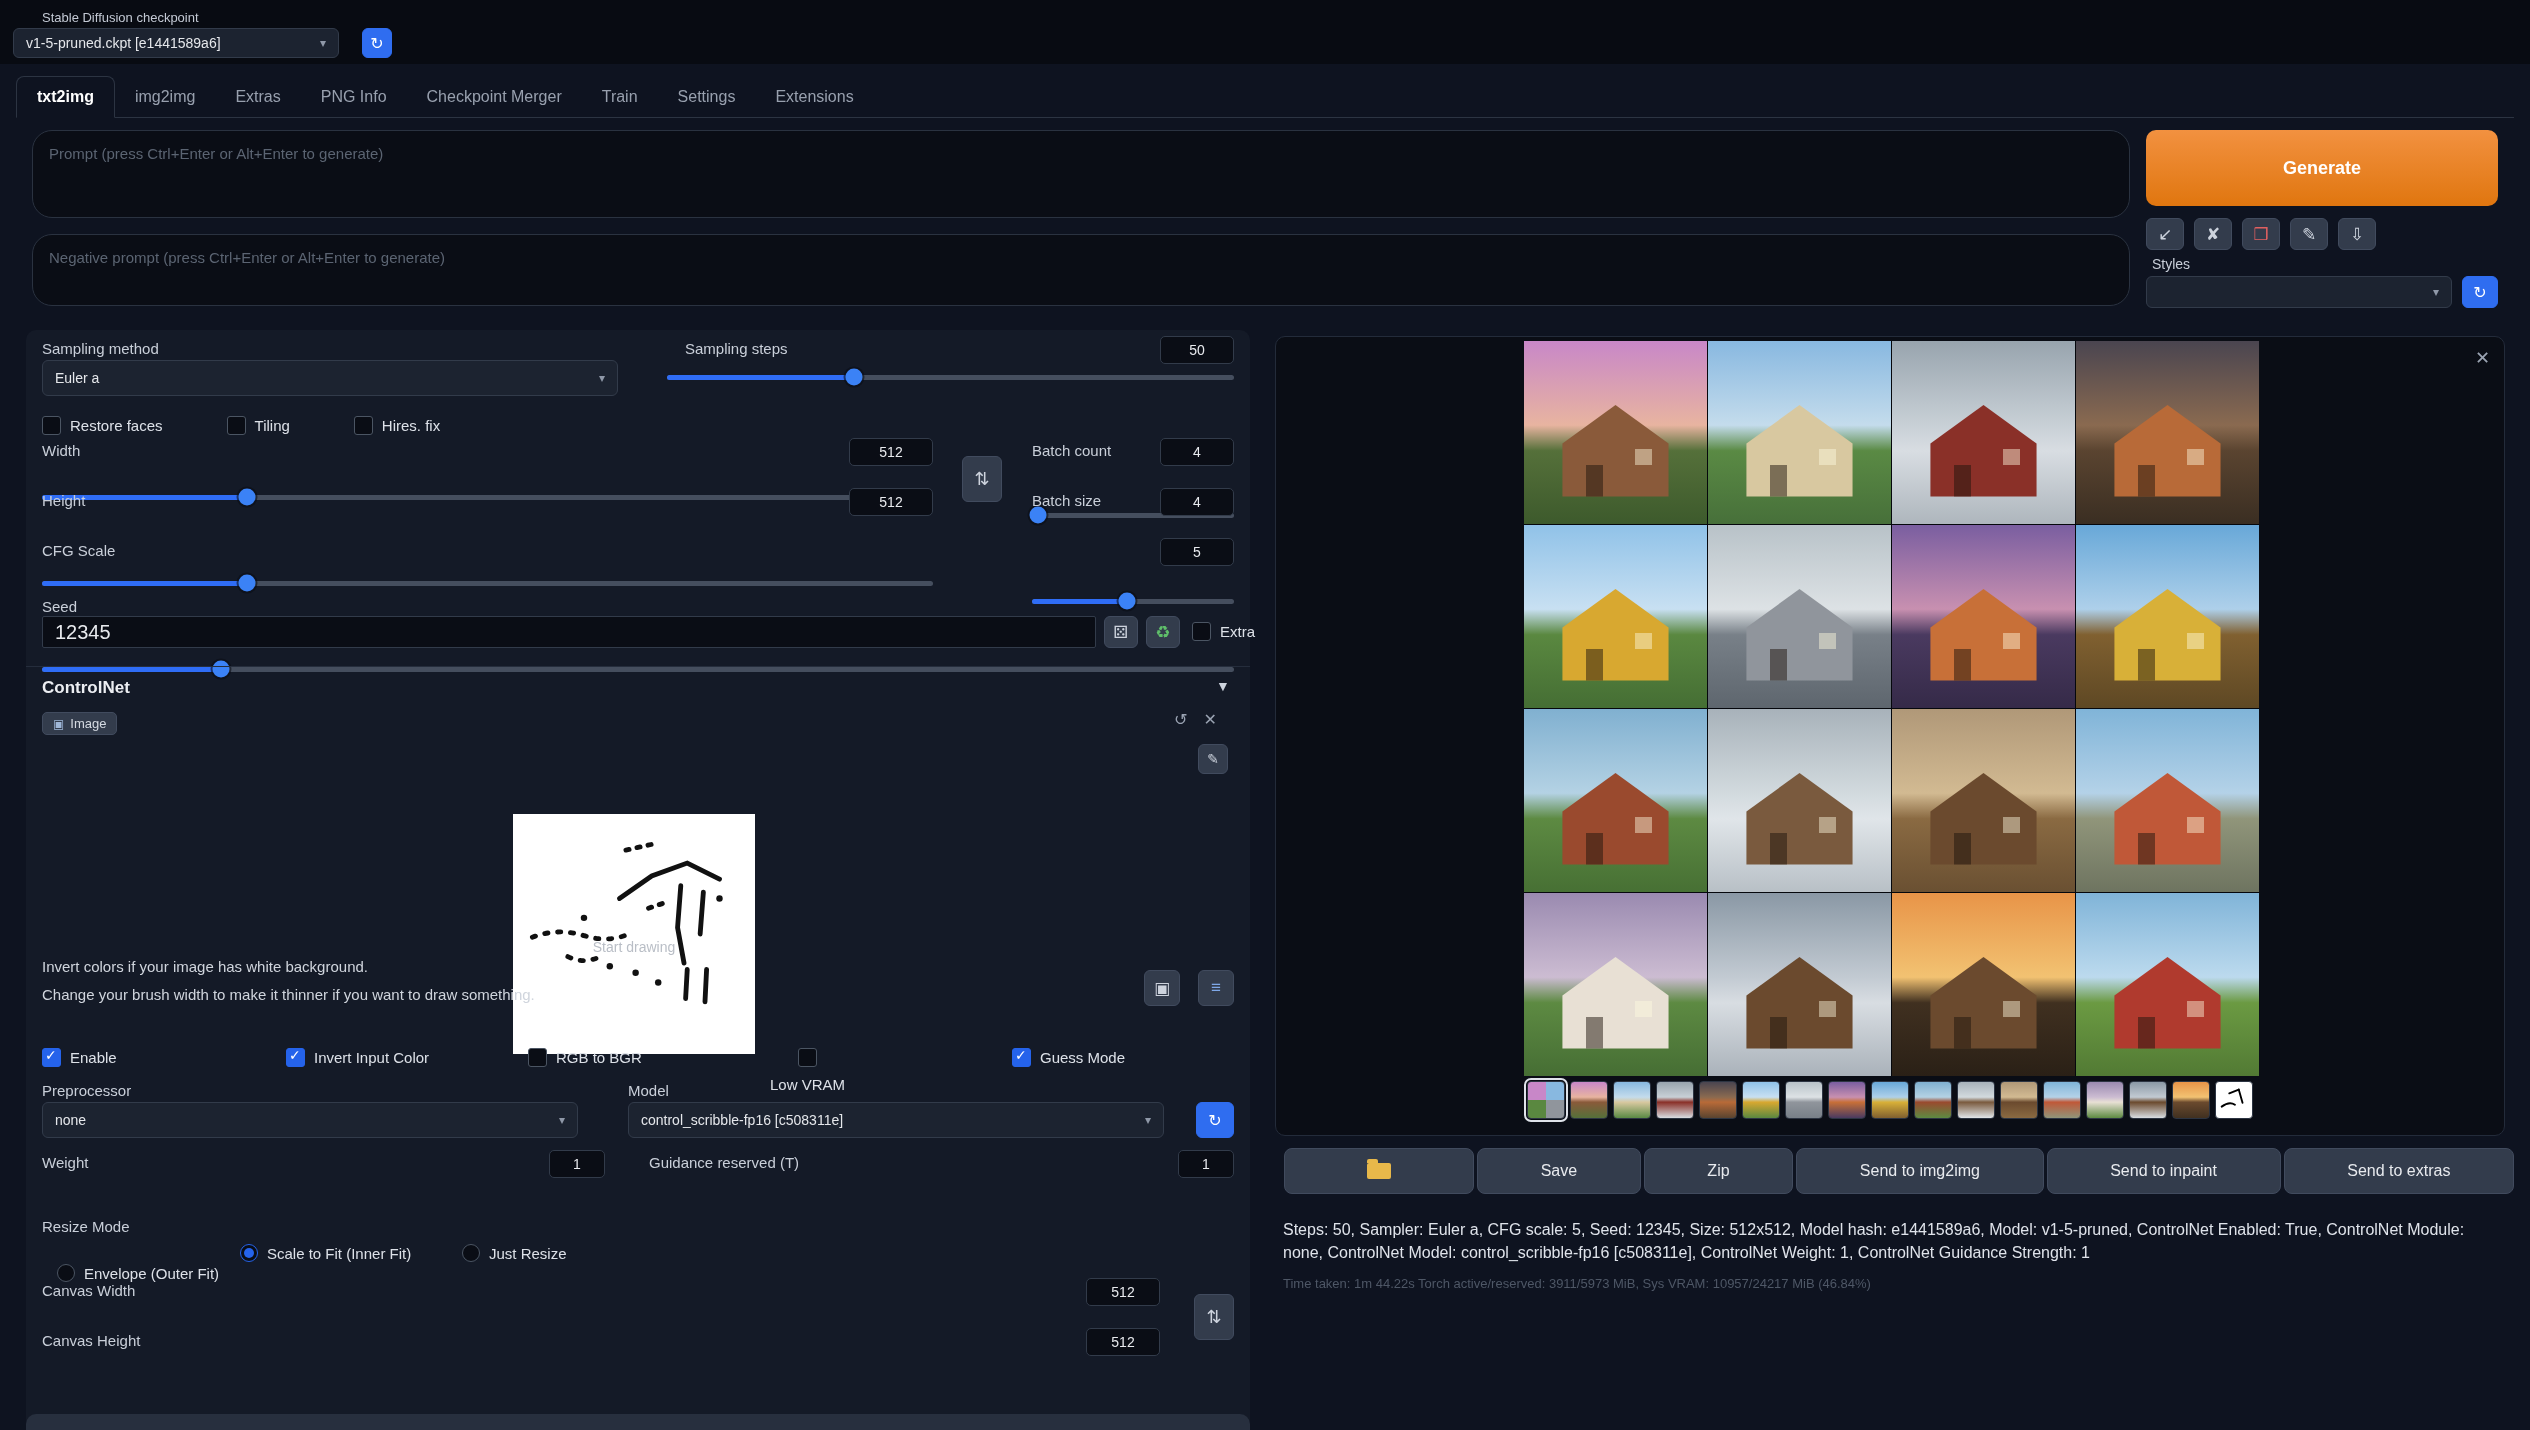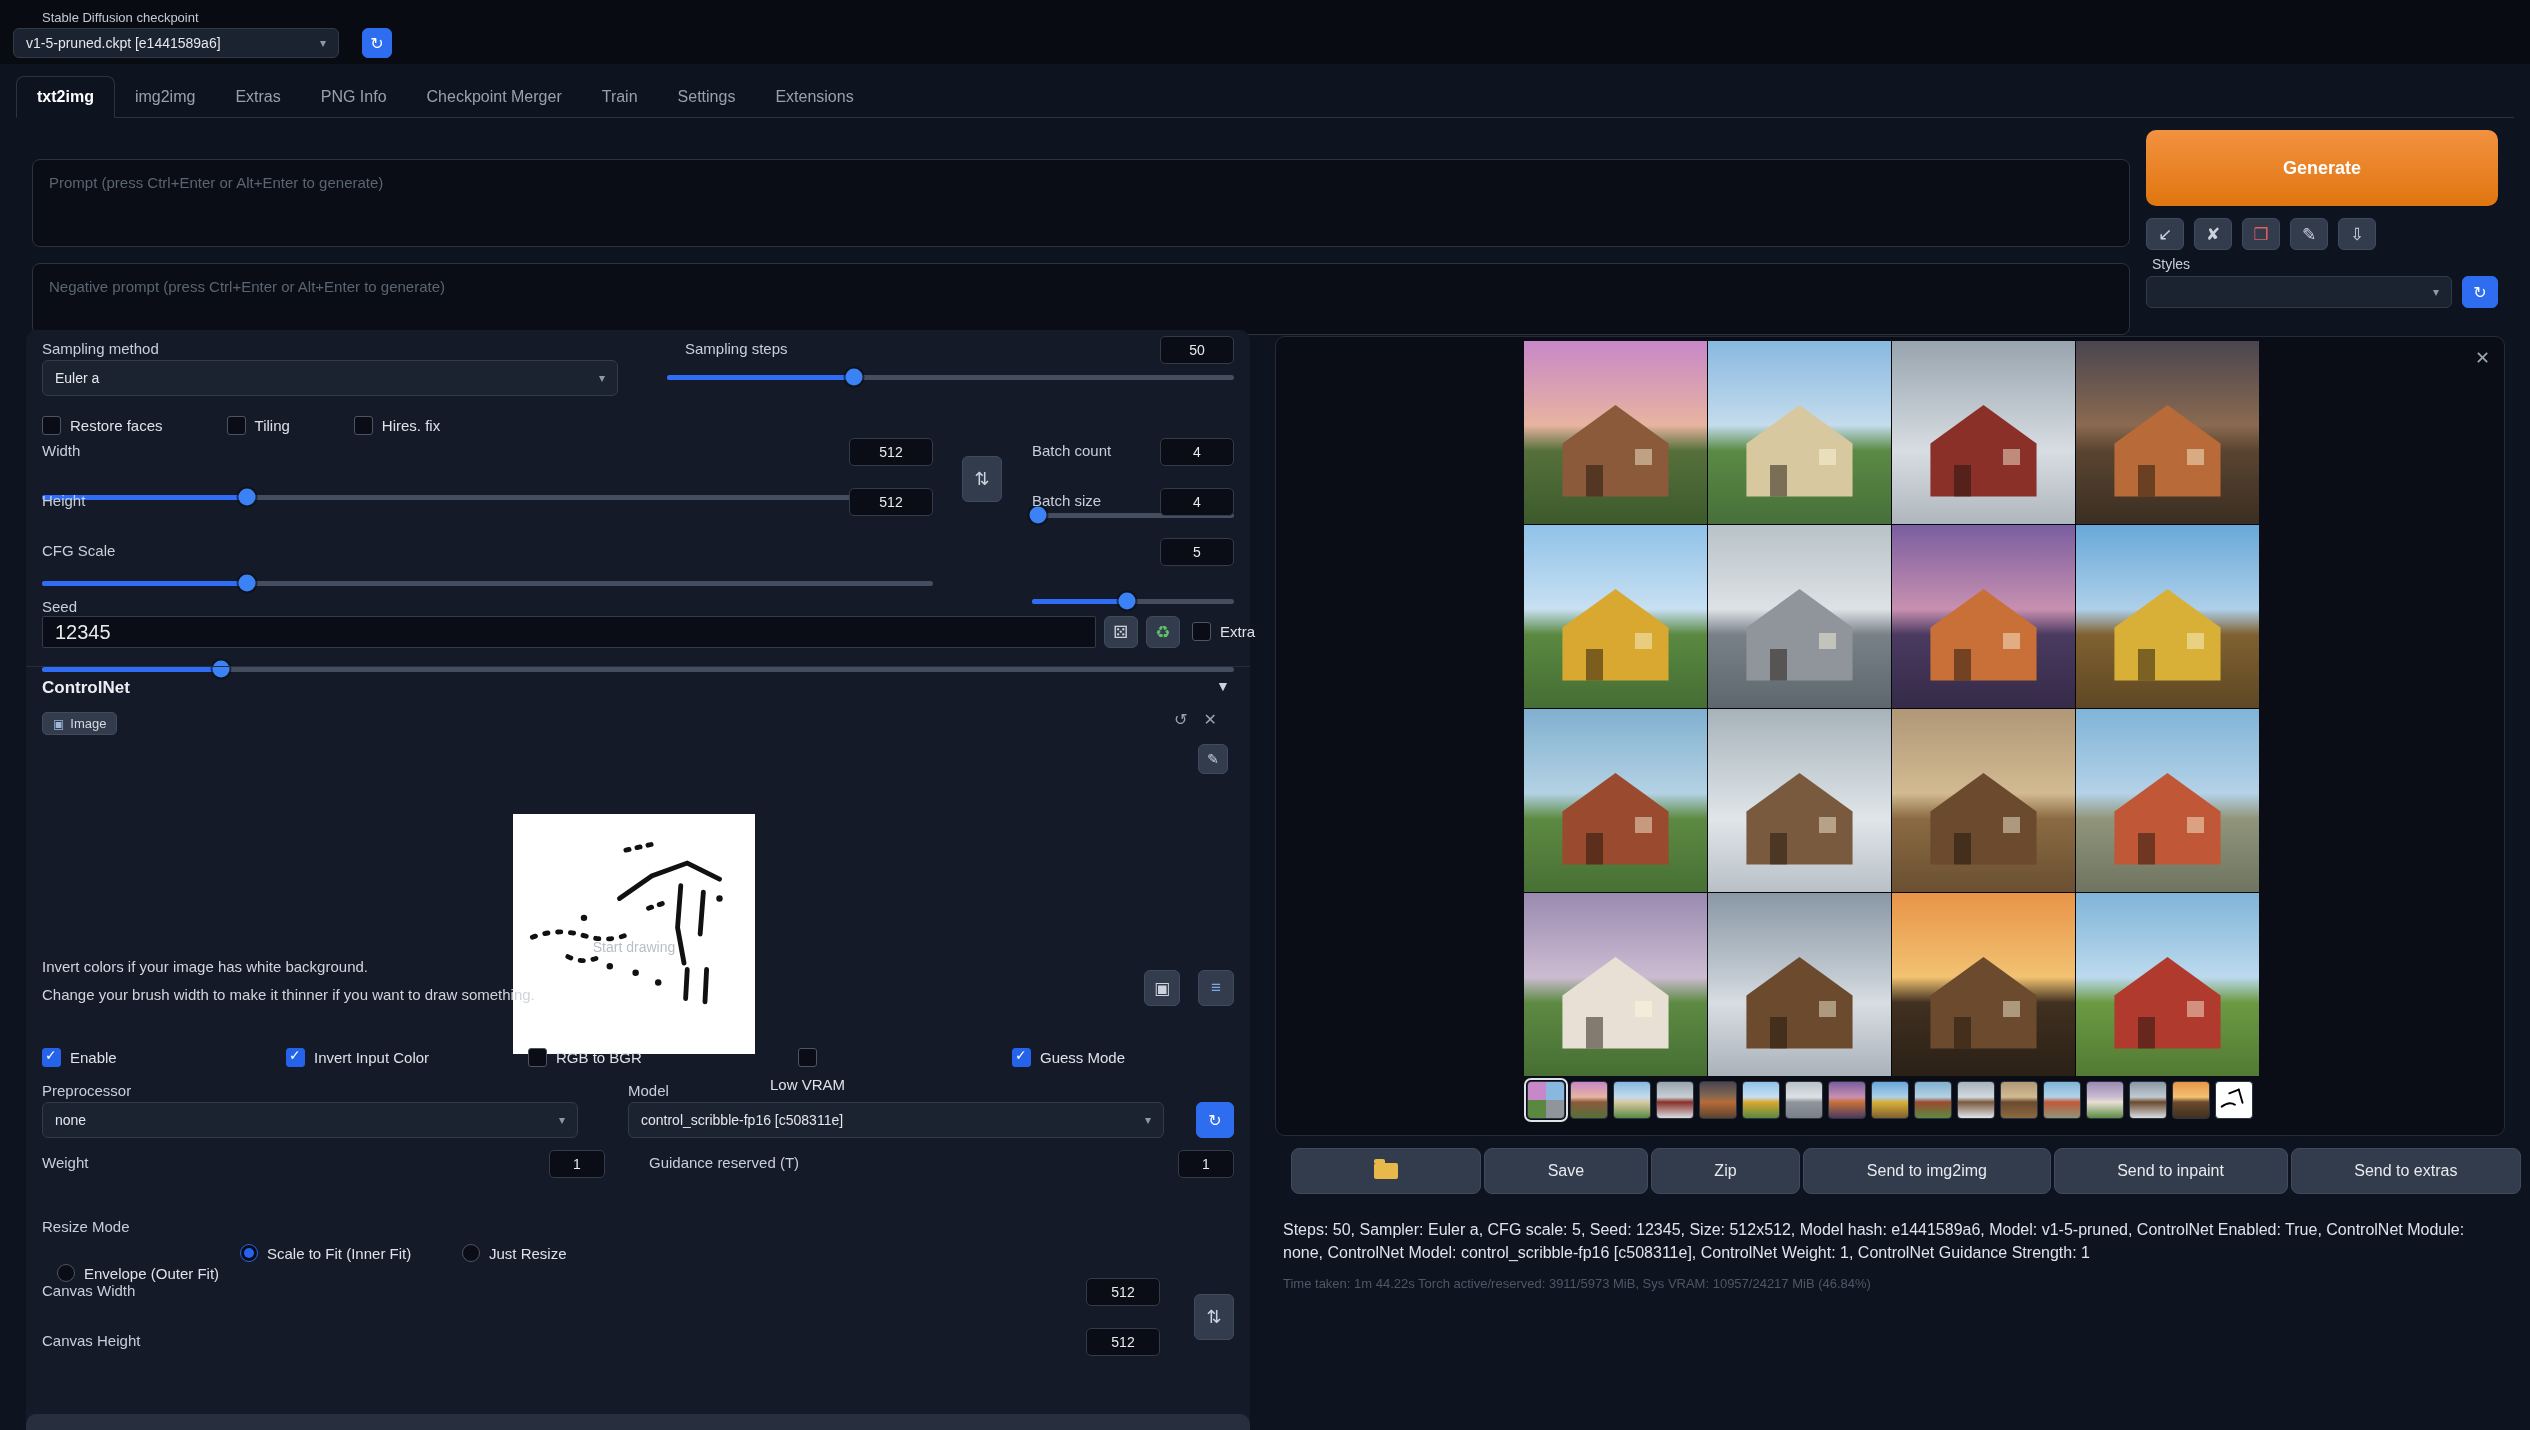--- a/index.html
+++ b/index.html
@@ -9,21 +9,21 @@
   .hdrstrip{left:0;top:0;width:2530px;height:64px;background:#080b12;}
   .ckpt-label{font-size:13px;color:#c3c9d4;}
   .dropdown{display:flex;align-items:center;justify-content:space-between;background:#1c2330;border:1px solid #323b4a;border-radius:6px;padding:0 12px;font-size:14px;color:#e5e7eb;cursor:pointer;box-sizing:border-box;}
   .caret{color:#8f98a8;font-size:12px;margin-left:10px;}
   .btn-blue{background:#2f6df0;color:#fff;border:1px solid #2f6df0;border-radius:6px;display:flex;align-items:center;justify-content:center;cursor:pointer;box-sizing:border-box;}
   
   .tabsrow{left:16px;top:76px;width:2498px;display:flex;align-items:flex-end;border-bottom:1px solid #2c3442;}
   .tab{padding:11px 20px;font-size:16px;color:#98a0ae;cursor:pointer;white-space:nowrap;}
   .tab.active{border:1px solid #2c3442;border-bottom:1px solid #0e1320;background:#0e1320;border-radius:8px 8px 0 0;color:#ffffff;font-weight:700;margin-bottom:-1px;}
   
-  textarea.ta{position:absolute;resize:none;background:#0a0d15;border:1px solid #2a3240;border-radius:8px;padding:14px 16px;color:#e5e7eb;font-size:15px;font-family:"Liberation Sans",sans-serif;outline:none;box-sizing:border-box;margin-top:29px;}
+  textarea.ta{position:absolute;resize:none;background:#0a0d15;border:1px solid #2a3240;border-radius:20px;padding:14px 16px;color:#e5e7eb;font-size:15px;font-family:"Liberation Sans",sans-serif;outline:none;box-sizing:border-box;}
   textarea.ta::placeholder{color:#5b6472;}
   .gen-btn{background:linear-gradient(180deg,#f29140,#e0760f);border-radius:10px;display:flex;align-items:center;justify-content:center;font-size:18px;font-weight:700;color:#fff;cursor:pointer;}
   .btn-sq{background:#333c4c;border:1px solid #414b5e;border-radius:6px;display:flex;align-items:center;justify-content:center;cursor:pointer;color:#cdd3dd;font-size:17px;box-sizing:border-box;}
   
   .lbl{font-size:15px;color:#c9cfd9;white-space:nowrap;}
   .numbox{background:#0a0d15;border:1px solid #323b4a;border-radius:5px;display:flex;align-items:center;justify-content:center;font-size:14px;color:#e8eaee;box-sizing:border-box;cursor:text;}
   .textin{background:#0a0d15;border:1px solid #323b4a;border-radius:2px;color:#e8eaee;font-size:20px;padding:0 12px;font-family:"Liberation Sans",sans-serif;outline:none;box-sizing:border-box;}
   .slider{position:relative;height:18px;cursor:pointer;}
   .slider::before{content:"";position:absolute;left:0;right:0;top:7px;height:5px;background:#454e5e;border-radius:3px;}
   .slider .sf{position:absolute;left:0;top:7px;height:5px;width:var(--pct,0%);background:#2f6df6;border-radius:3px;}
@@ -49,21 +49,21 @@
   .gallerybox{position:absolute;left:0;top:6px;width:1230px;height:800px;background:#0a0d15;border:1px solid #232b3a;border-radius:10px;box-sizing:border-box;}
   .closex{position:absolute;right:14px;top:10px;font-size:18px;color:#9aa3b2;cursor:pointer;}
   .ggrid{position:absolute;left:248px;top:4px;display:grid;grid-template-columns:repeat(4,183px);grid-auto-rows:183px;gap:1px;background:#05070c;}
   .gcell{position:relative;overflow:hidden;cursor:pointer;}
   .ghouse{position:absolute;left:21%;bottom:15%;width:58%;height:50%;clip-path:polygon(0 42%,50% 0,100% 42%,100% 100%,0 100%);}
   .ghouse::after{content:"";position:absolute;left:22%;bottom:0;width:16%;height:34%;background:rgba(30,20,12,.5);}
   .ghouse::before{content:"";position:absolute;right:16%;top:48%;width:16%;height:18%;background:rgba(255,250,225,.45);}
   .thumbstrip{position:absolute;top:744px;left:50%;transform:translateX(-50%);display:flex;gap:5px;}
   .thumb{width:38px;height:38px;border-radius:4px;flex:0 0 auto;position:relative;overflow:hidden;border:1px solid #2c3442;cursor:pointer;box-sizing:border-box;}
   .thumb.sel{outline:2px solid #dfe3ea;outline-offset:1px;}
-  .obtnrow{position:absolute;left:16px;top:818px;width:1230px;display:flex;gap:3px;}
+  .obtnrow{position:absolute;left:9px;top:818px;width:1230px;display:flex;gap:3px;}
   .obtn{flex:1 1 auto;height:46px;background:#333c4c;border:1px solid #414b5e;border-radius:8px;color:#e8eaee;font-size:16px;display:flex;align-items:center;justify-content:center;cursor:pointer;box-sizing:border-box;}
   .folder-icon{width:24px;height:16px;background:#e8b84a;border-radius:2px;position:relative;}
   .folder-icon::before{content:"";position:absolute;top:-4px;left:0;width:11px;height:4px;background:#e8b84a;border-radius:2px 2px 0 0;}
   .infotext{position:absolute;left:8px;top:888px;width:1218px;font-size:16px;line-height:1.45;color:#dfe3ea;}
   .perftext{position:absolute;left:8px;top:946px;width:1218px;font-size:13px;color:#4e5766;}
   .icon{display:inline-block;}
 </style>
 </head>
 <body>
 

